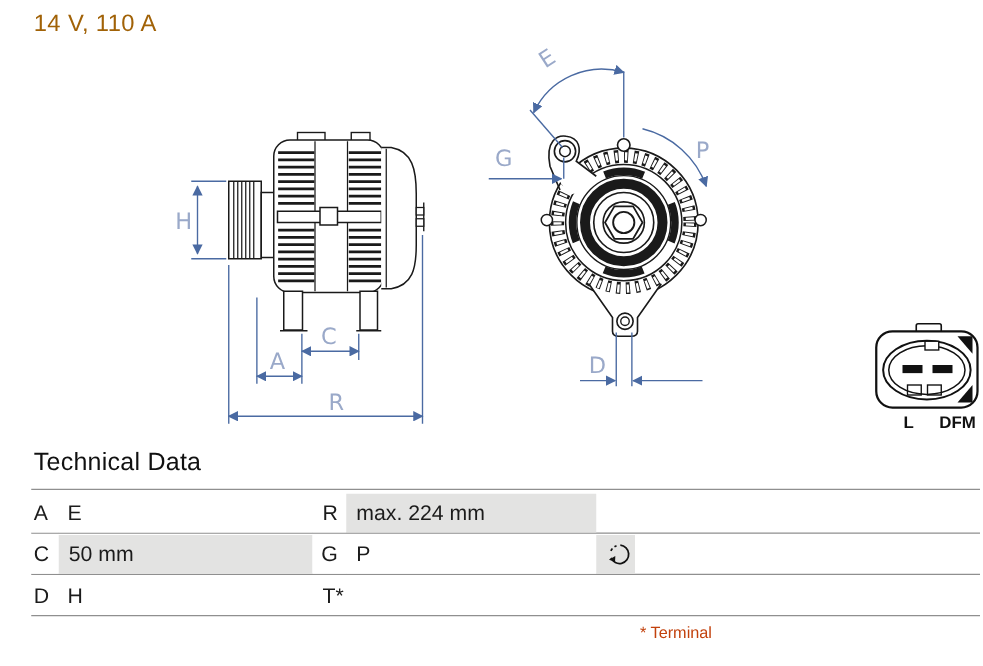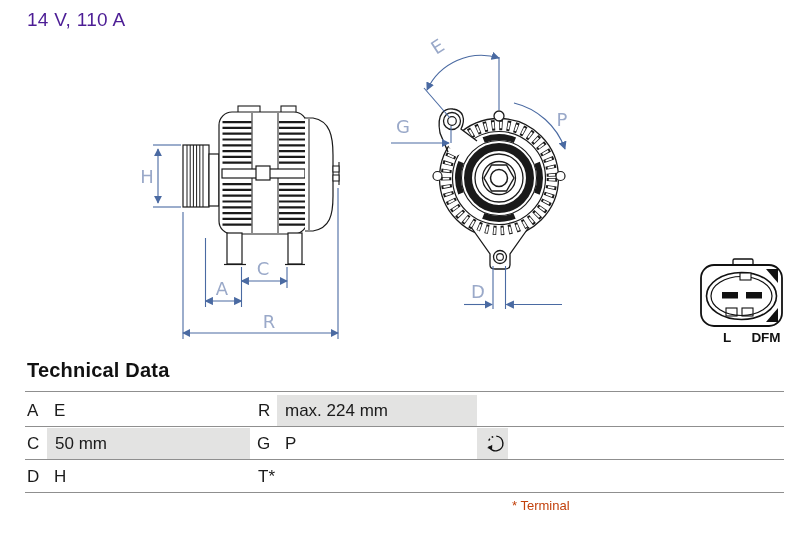--- a/index.html
+++ b/index.html
@@ -1,25 +1,25 @@
 <!DOCTYPE html>
 <html><head>
 <meta charset="utf-8">
 <style>
   html,body{margin:0;padding:0;background:#fff;}
   .stage{
     position:relative;width:786px;height:533px;background:#fff;overflow:hidden;
     font-family:"Liberation Sans","DejaVu Sans",sans-serif;color:#1b1b1b;
   }
   .spec-title{
-    position:absolute;left:27px;top:9px;font-size:19px;letter-spacing:.3px;color:#4c1d95;
+    position:absolute;left:27px;top:9px;font-size:19px;letter-spacing:.3px;color:#a16207;
   }
   .diagram{position:absolute;left:0;top:34px;}
   .tech{position:absolute;left:25px;top:359px;width:759px;}
-  .tech-heading{font-size:20px;font-weight:bold;color:#111;margin:0 0 9px 2px;letter-spacing:.2px;}
+  .tech-heading{font-size:20px;font-weight:normal;color:#111;margin:0 0 9px 2px;letter-spacing:.2px;}
   .table{border-top:1px solid #8f8f8f;padding-top:3px;}
   .trow{display:grid;grid-template-columns:22px 203px 27px 200px 31px auto;
         height:31px;border-bottom:1px solid #8f8f8f;margin-bottom:1px;}
   .cell{font-size:17px;line-height:31px;white-space:nowrap;overflow:hidden;}
   .key{background:#fff;}
   .val{background:#e3e3e2;padding-left:8px;}
   .k1{padding-left:2px;} .k2{padding-left:7px;} .k3{padding-left:8px;}
   .icon-cell{display:flex;align-items:center;}
   .footnote{font-size:13px;color:#c2410c;margin-left:487px;margin-top:5px;}
   svg text.dim{font-family:"DejaVu Sans","Liberation Sans",sans-serif;font-size:18px;fill:#9aa9c9;}

